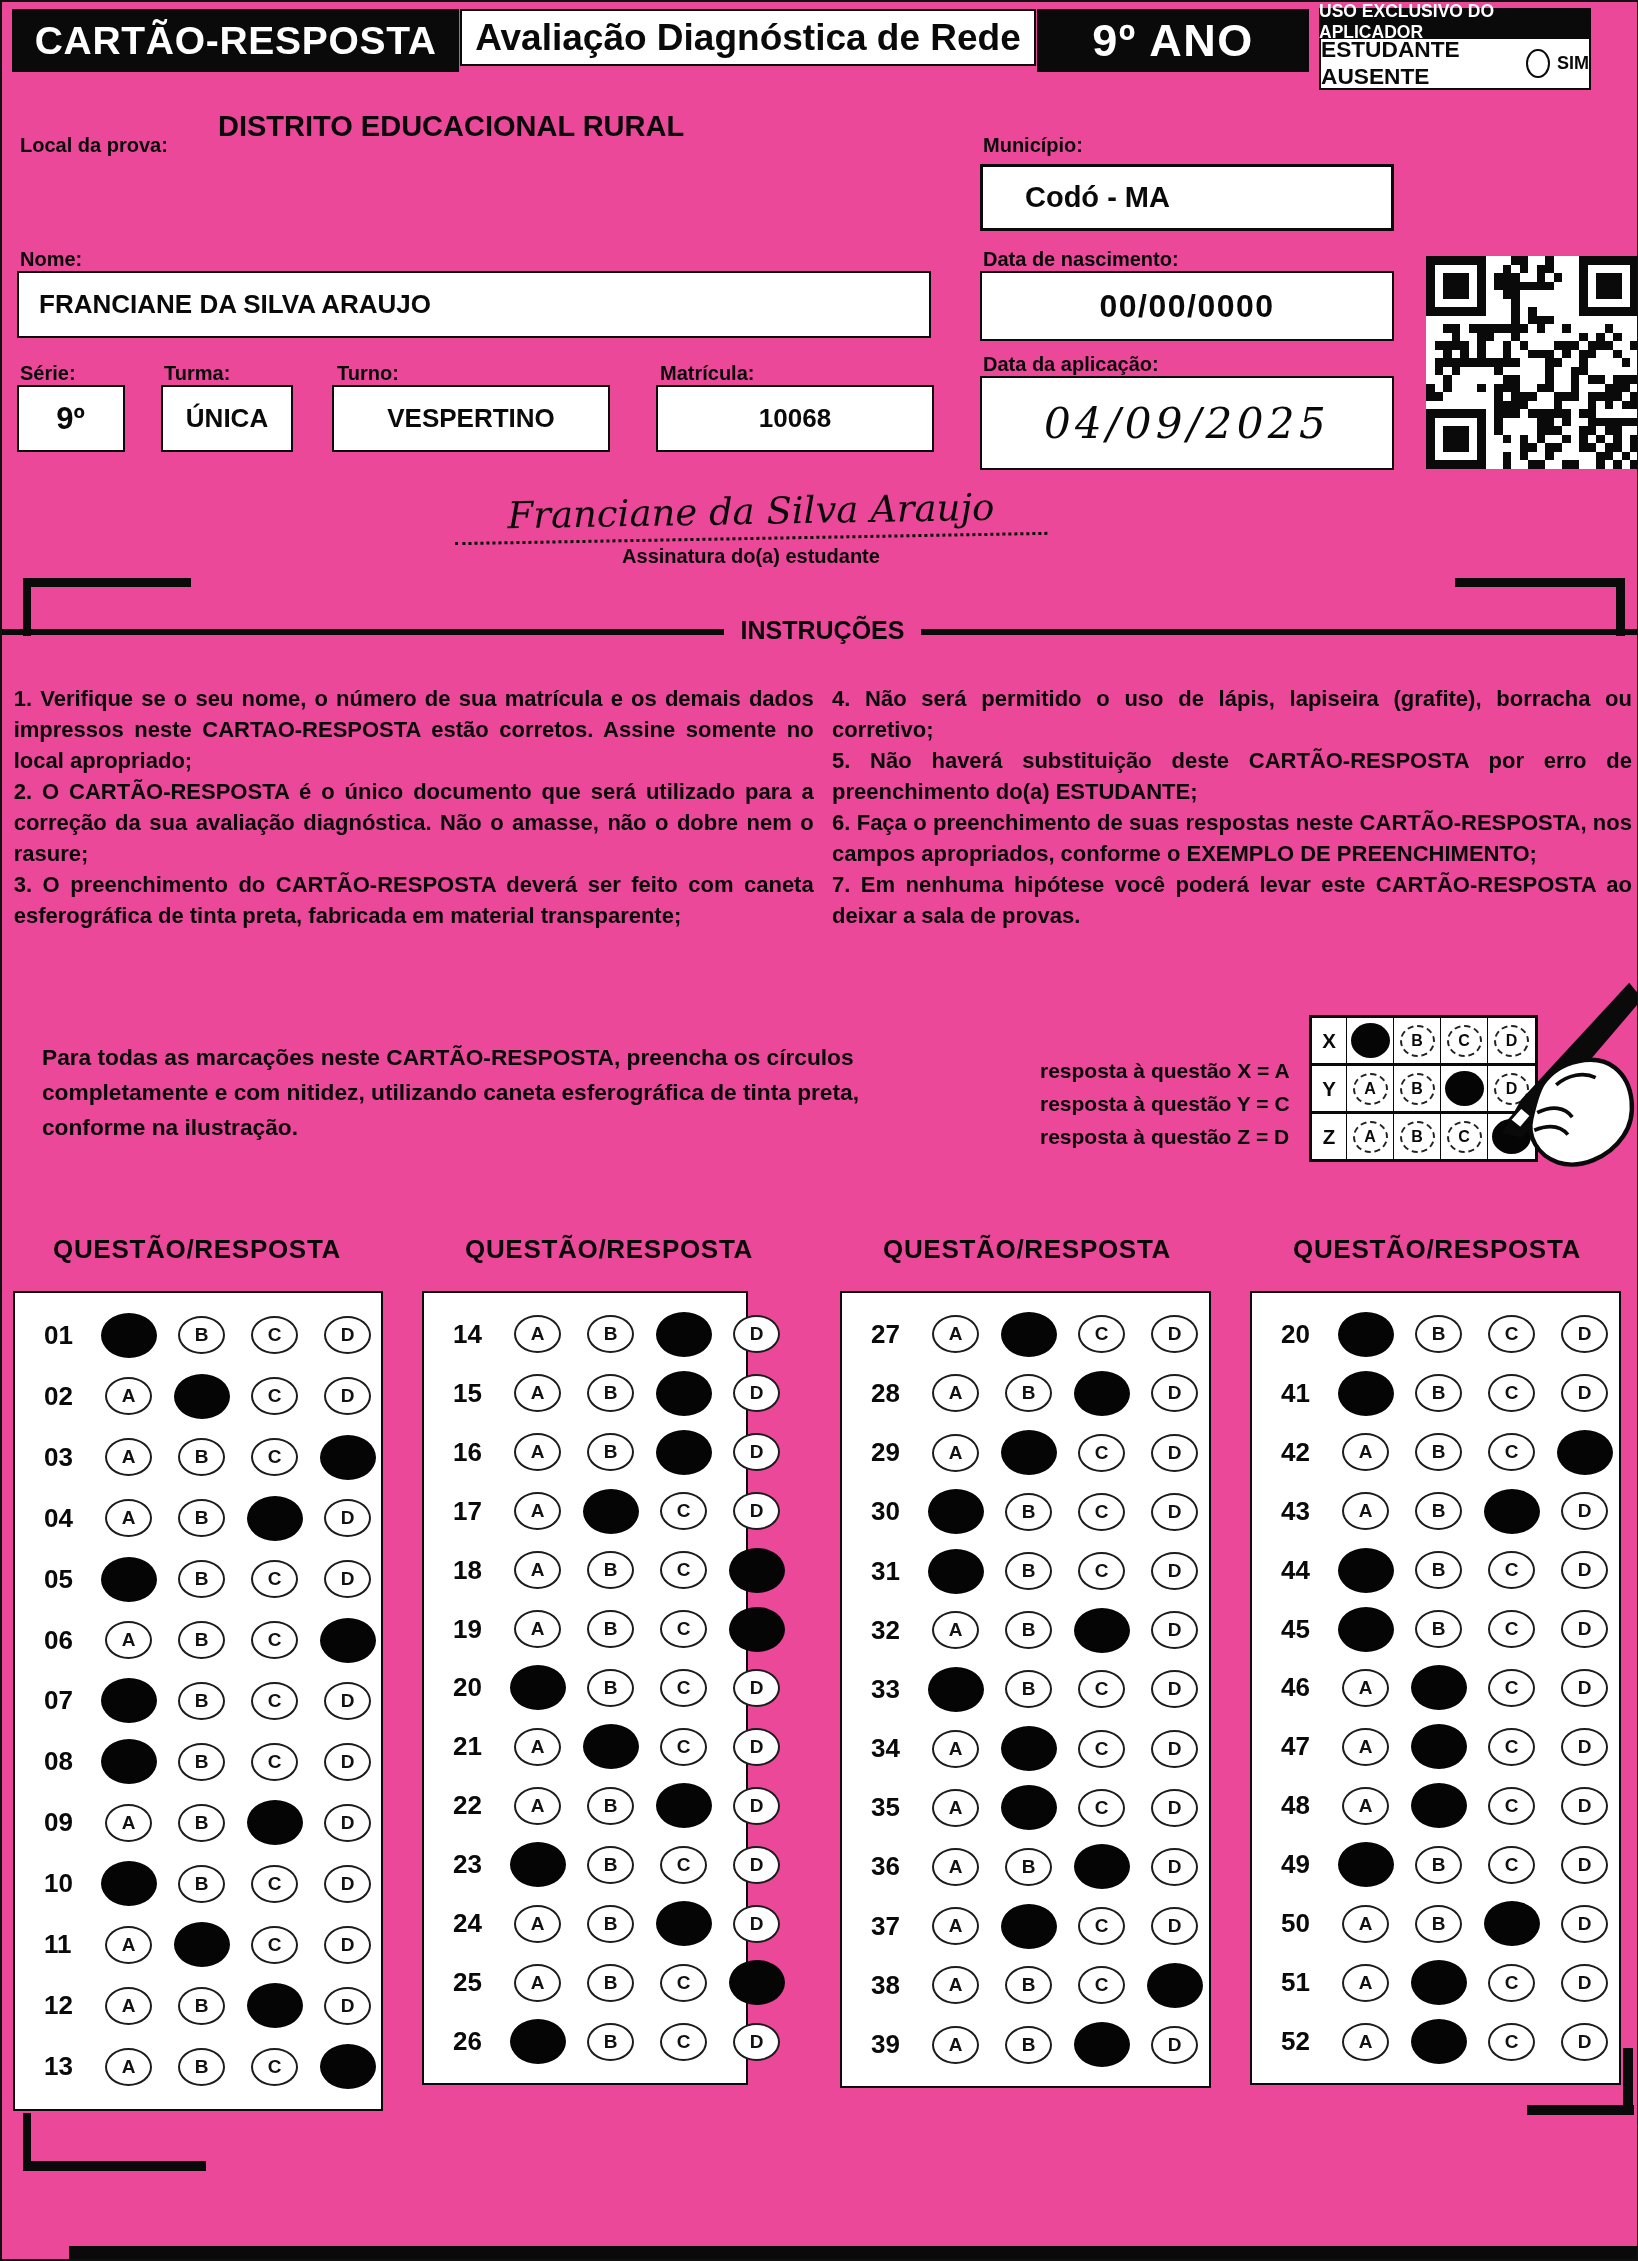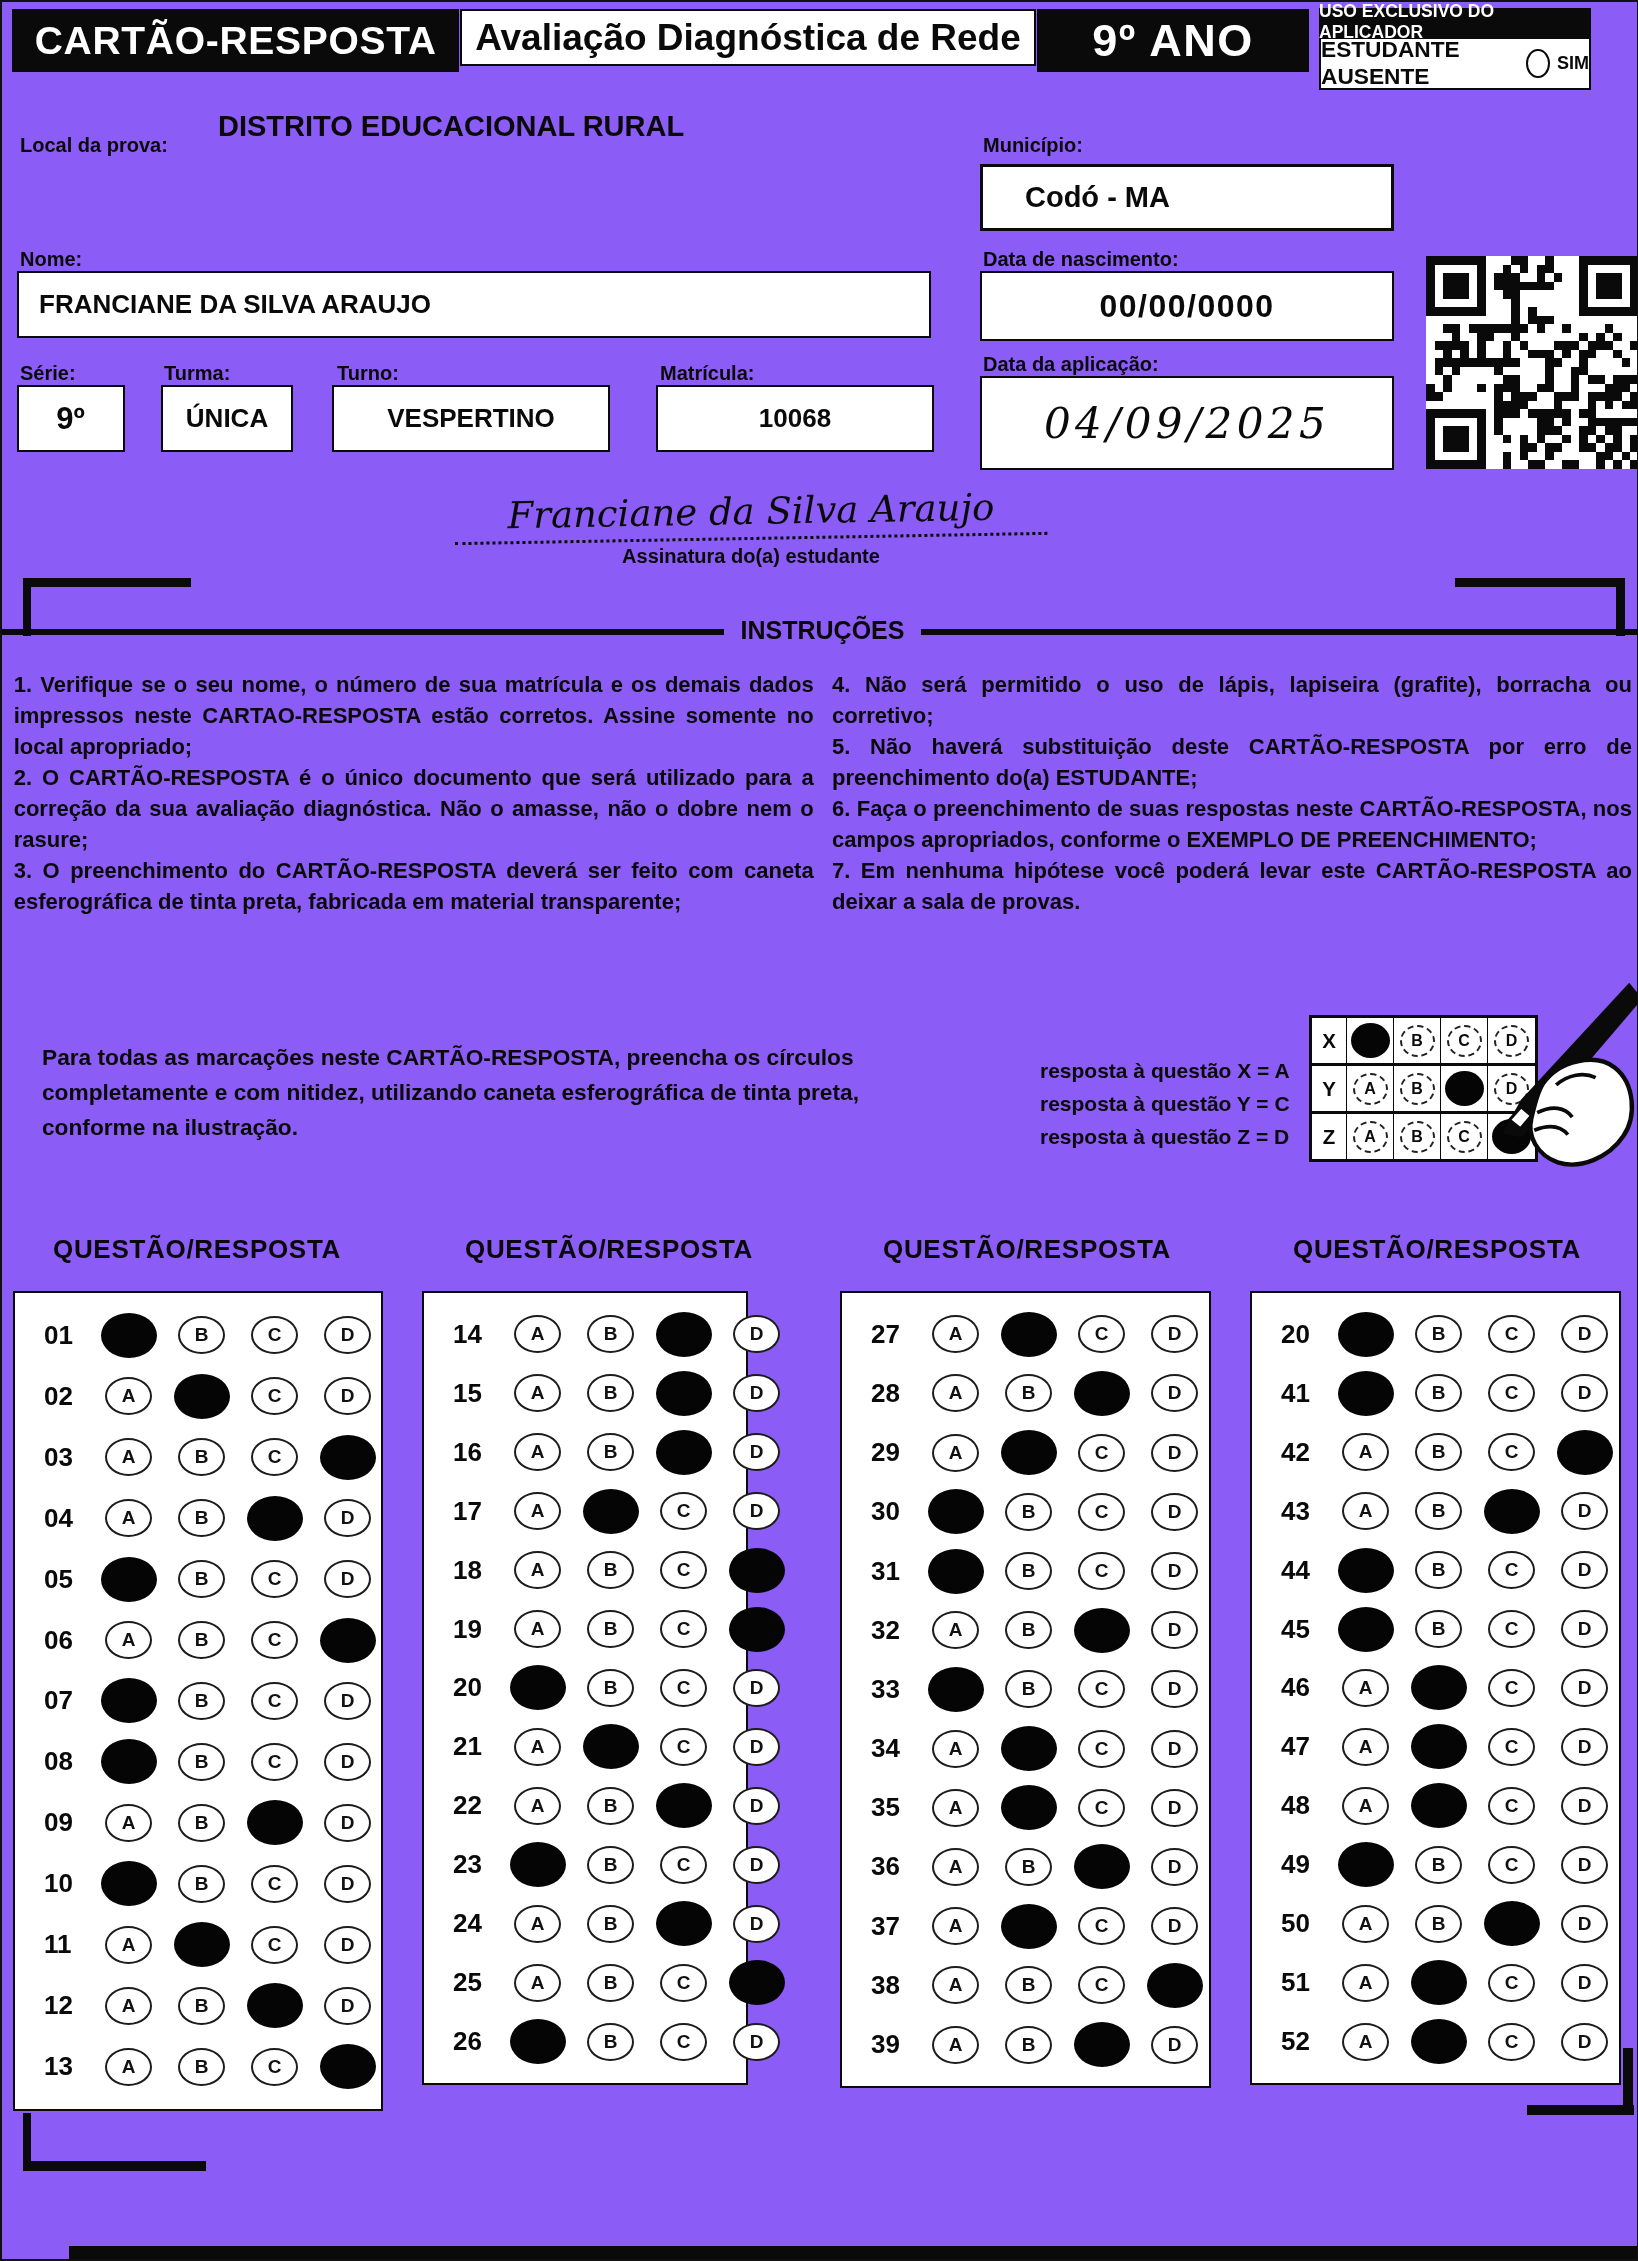--- a/index.html
+++ b/index.html
@@ -1,30 +1,30 @@
 <!DOCTYPE html>
 <html style="font-size:11.7px"><head>
 <meta charset="utf-8">
 <style>
   html,body{margin:0;padding:0;background:#888;}
   #page{
-    position:relative; width:1639px; height:2261px; background:#8b5cf6;
+    position:relative; width:1639px; height:2261px; background:#ec4899;
     font-family:"Liberation Sans", sans-serif; color:#0a0a0a;
     border:2.2px solid #111; box-sizing:border-box; overflow:hidden;
   }
   .abs{position:absolute;}
   .blackbox{background:#0a0a0a;color:#fff;display:flex;align-items:center;justify-content:center;}
   .bordered{border:2.9px solid #0a0a0a;box-sizing:border-box;background:#fff;}
   .flexc{display:flex;align-items:center;}
   .lbl{font-weight:bold;font-size:20px;}
   .val{font-weight:bold;}
   .hand{font-family:"DejaVu Serif", serif;font-style:italic;}
   .cornermark{background:#0a0a0a;}
   
-  .instr{font-size:22px;font-weight:bold;line-height:31px;text-align:justify;}
+  .instr{font-size:22px;font-weight:bold;line-height:31px;text-align:justify;margin-top:14px;}
   .instr p{margin:0;}
   
   .ansbox{border:2.9px solid #0a0a0a;box-sizing:border-box;background:#fff;
           display:flex;flex-direction:column;justify-content:space-around;padding:11.7px 0;}
   .ans-row{display:flex;align-items:center;padding-left:29px;}
   .qnum{font-weight:bold;font-size:26px;width:48px;flex:none;}
   .bslot{width:73px;flex:none;display:flex;justify-content:center;align-items:center;}
   .bubble{width:47px;height:38px;border:2.2px solid #1c1c1c;border-radius:50%;
           display:flex;align-items:center;justify-content:center;
           font-size:19px;font-weight:bold;color:#111;box-sizing:border-box;background:#fff;}

